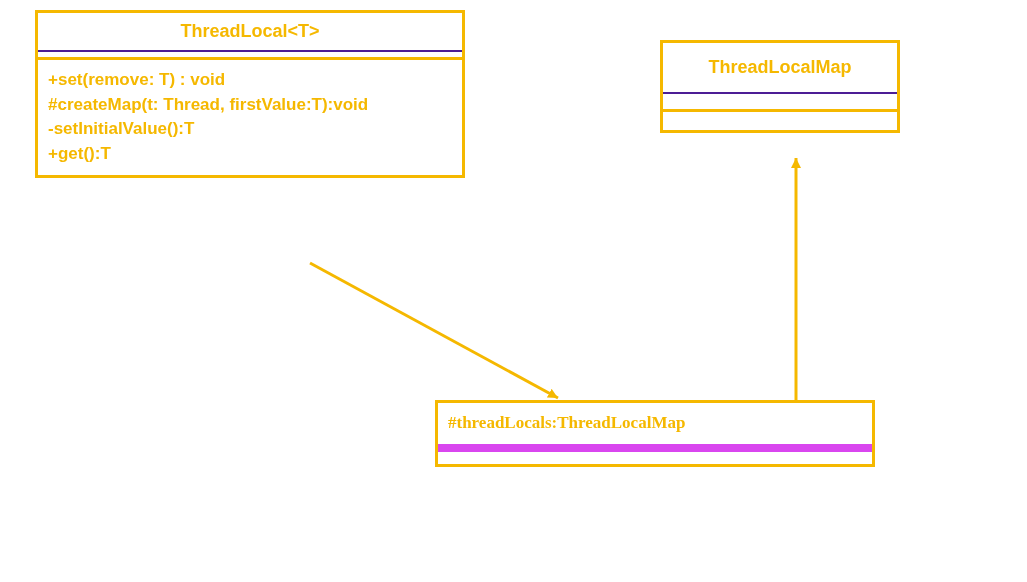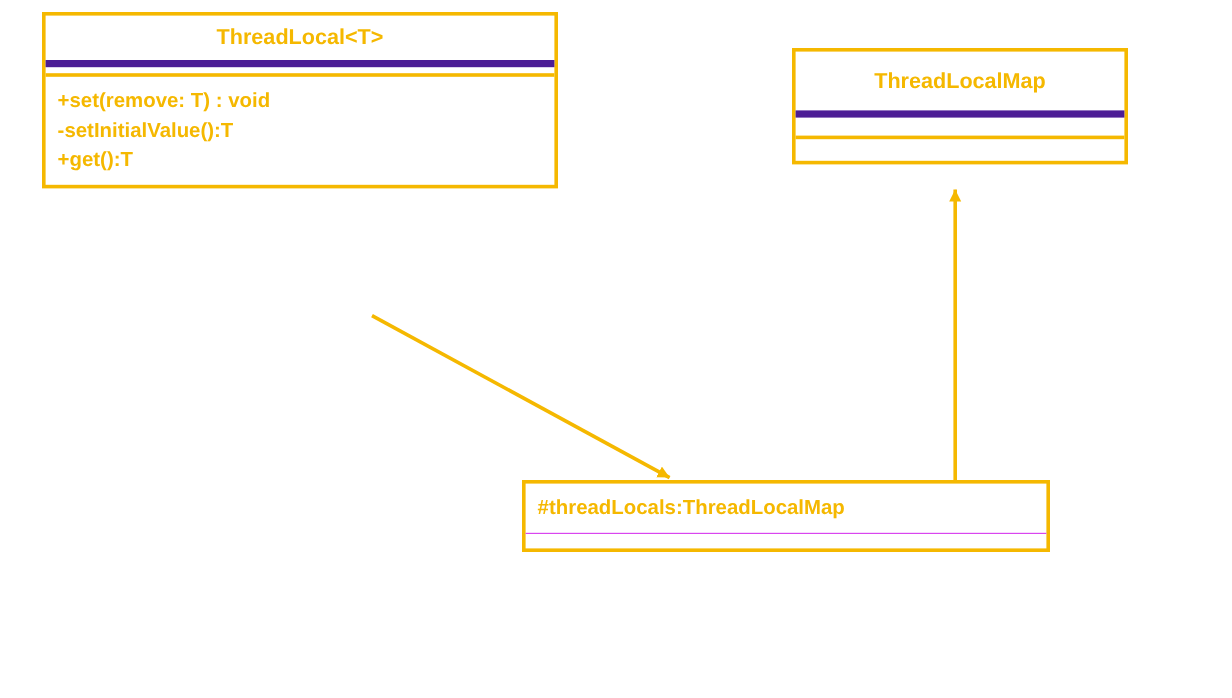--- a/index.html
+++ b/index.html
@@ -14,21 +14,21 @@
       position: absolute;
       border: 3px solid #f5b800;
       background: #fff;
     }
     .uml-title {
       text-align: center;
       font-weight: bold;
       color: #f5b800;
       padding: 8px 4px;
       font-size: 18px;
-      border-bottom: 6px solid #4c1d95;
+      border-bottom: 2px solid #4c1d95;
     }
     .uml-compartment {
       border-bottom: 3px solid #f5b800;
       min-height: 8px;
     }
     .uml-body {
       padding: 8px 10px;
       color: #f5b800;
       font-weight: bold;
       font-size: 17px;
@@ -47,33 +47,34 @@
     }
   </style>
 </head>
 <body>
 
 <div class="uml-box" style="left:35px; top:10px; width:430px;">
   <div class="uml-title">ThreadLocal&lt;T&gt;</div>
   <div class="uml-compartment"></div>
   <div class="uml-body">
     <div>+set(remove: T) : void</div>
+    <div>#createMap(t: Thread, firstValue:T):void</div>
     <div>-setInitialValue():T</div>
     <div>+get():T</div>
   </div>
 </div>
 
-<div class="uml-box" style="left:660px; top:40px; width:280px;">
+<div class="uml-box" style="left:660px; top:40px; width:240px;">
   <div class="uml-title" style="padding:14px 4px;">ThreadLocalMap</div>
   <div class="uml-compartment" style="min-height:18px;"></div>
   <div class="uml-body-empty" style="min-height:18px;"></div>
 </div>
 
 <div class="uml-box" style="left:435px; top:400px; width:440px;">
-  <div class="uml-body" style="border-bottom:1px solid #d946ef;">
+  <div class="uml-body" style="border-bottom:8px solid #d946ef;font-family:Liberation Serif, serif;">
     <div>#threadLocals:ThreadLocalMap</div>
   </div>
   <div class="uml-body-empty"></div>
 </div>
 
 <svg class="connector">
   <defs>
     <marker id="arrow" markerWidth="12" markerHeight="12" refX="10" refY="5" orient="auto" markerUnits="userSpaceOnUse">
       <path d="M0,0 L10,5 L0,10 Z" fill="#f5b800"></path>
     </marker>

